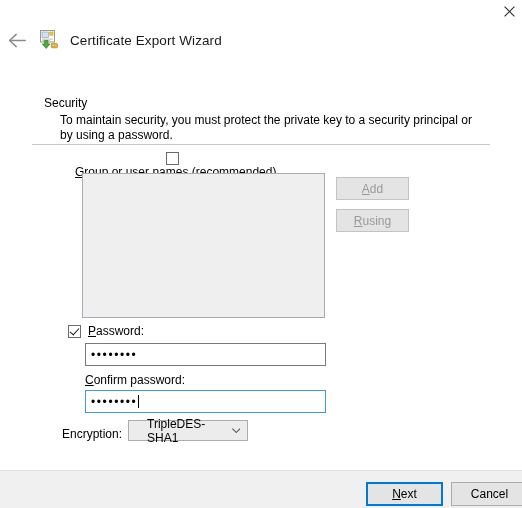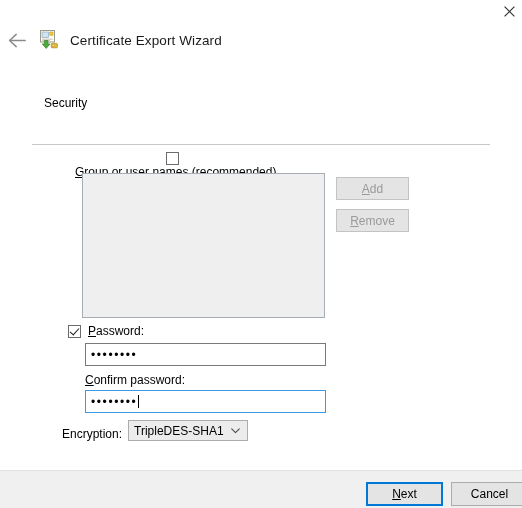--- a/index.html
+++ b/index.html
@@ -210,21 +210,21 @@
     left: 128px; top: 360px;
     width: 120px;
     height: 21px;
     box-sizing: border-box;
     background: #ececec;
     border: 1px solid #acacac;
     display: flex;
     align-items: center;
     font-size: 12px;
     color: #000;
-    padding-left: 5px;
+    padding-left: 18px;
     cursor: default;
   }
   .combo .chev {
     margin-left: auto;
     margin-right: 7px;
     display: block;
   }
 
   
   .footer {
@@ -294,36 +294,37 @@
       <circle cx="15.2" cy="16.6" r="1" fill="#fff3c4" stroke="#a8861c" stroke-width="0.5"></circle>
     </svg>
   </div>
 
   <div class="wiz-title">Certificate Export Wizard</div>
 </div>
 
 <div class="body-area">
 
   <div class="sec-title">Security</div>
+  <div class="sec-desc">To maintain security, you must protect the private key to a security principal or by using a password.</div>
   <div class="hr"></div>
 
   <div class="cb-row" style="left:68px; top:92px;flex-direction:column;">
     <span class="cb-box"></span>
     <span class="cb-label"><span class="ul">G</span><span>roup or user names (recommended)</span></span>
   </div>
 
   <div class="listbox"></div>
 
   <div class="side-btn add">
       <span class="ul">A</span>
       <span>dd</span>
     </div>
   <div class="side-btn remove">
       <span class="ul">R</span>
-      <span>emove</span>
+      <span>using</span>
     </div>
 
   <div class="cb-row" style="left:68px; top:264px;text-align:right;">
     <span class="cb-box checked"></span>
     <span class="cb-label"><span class="ul">P</span><span>assword:</span></span>
   </div>
 
   <div class="textinput" style="top:283px;">
     <span>••••••••</span>
   </div>

